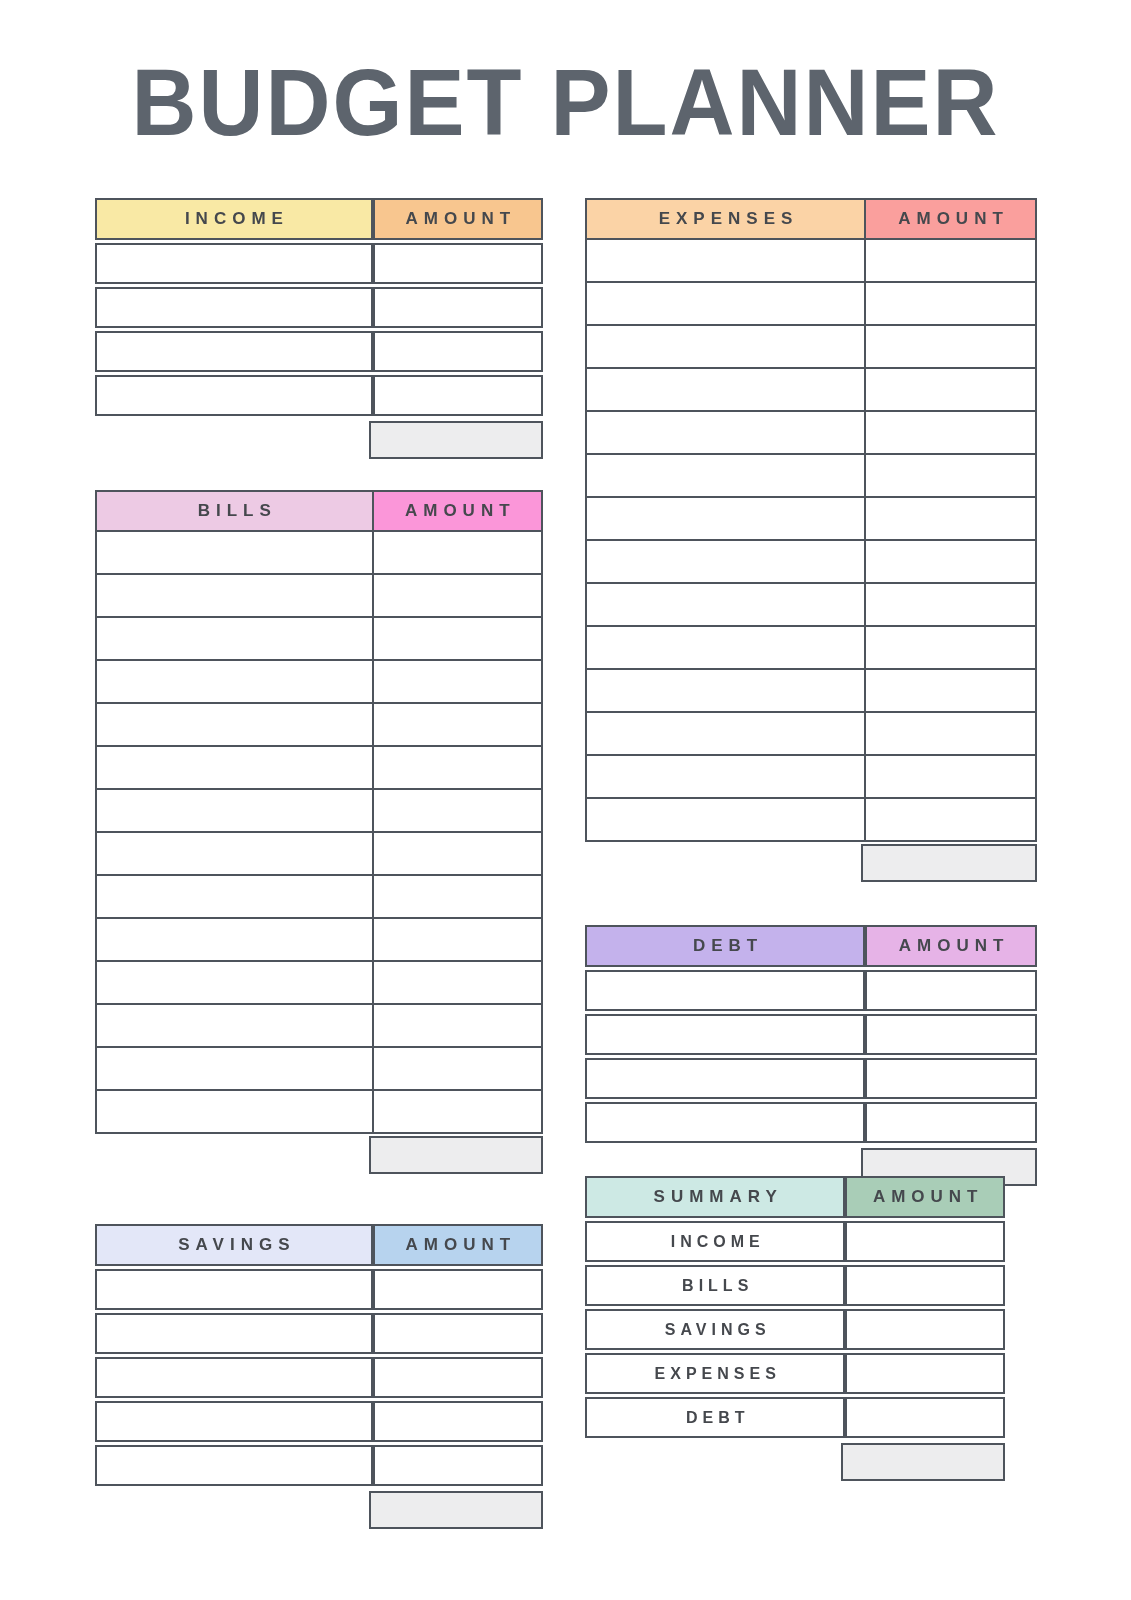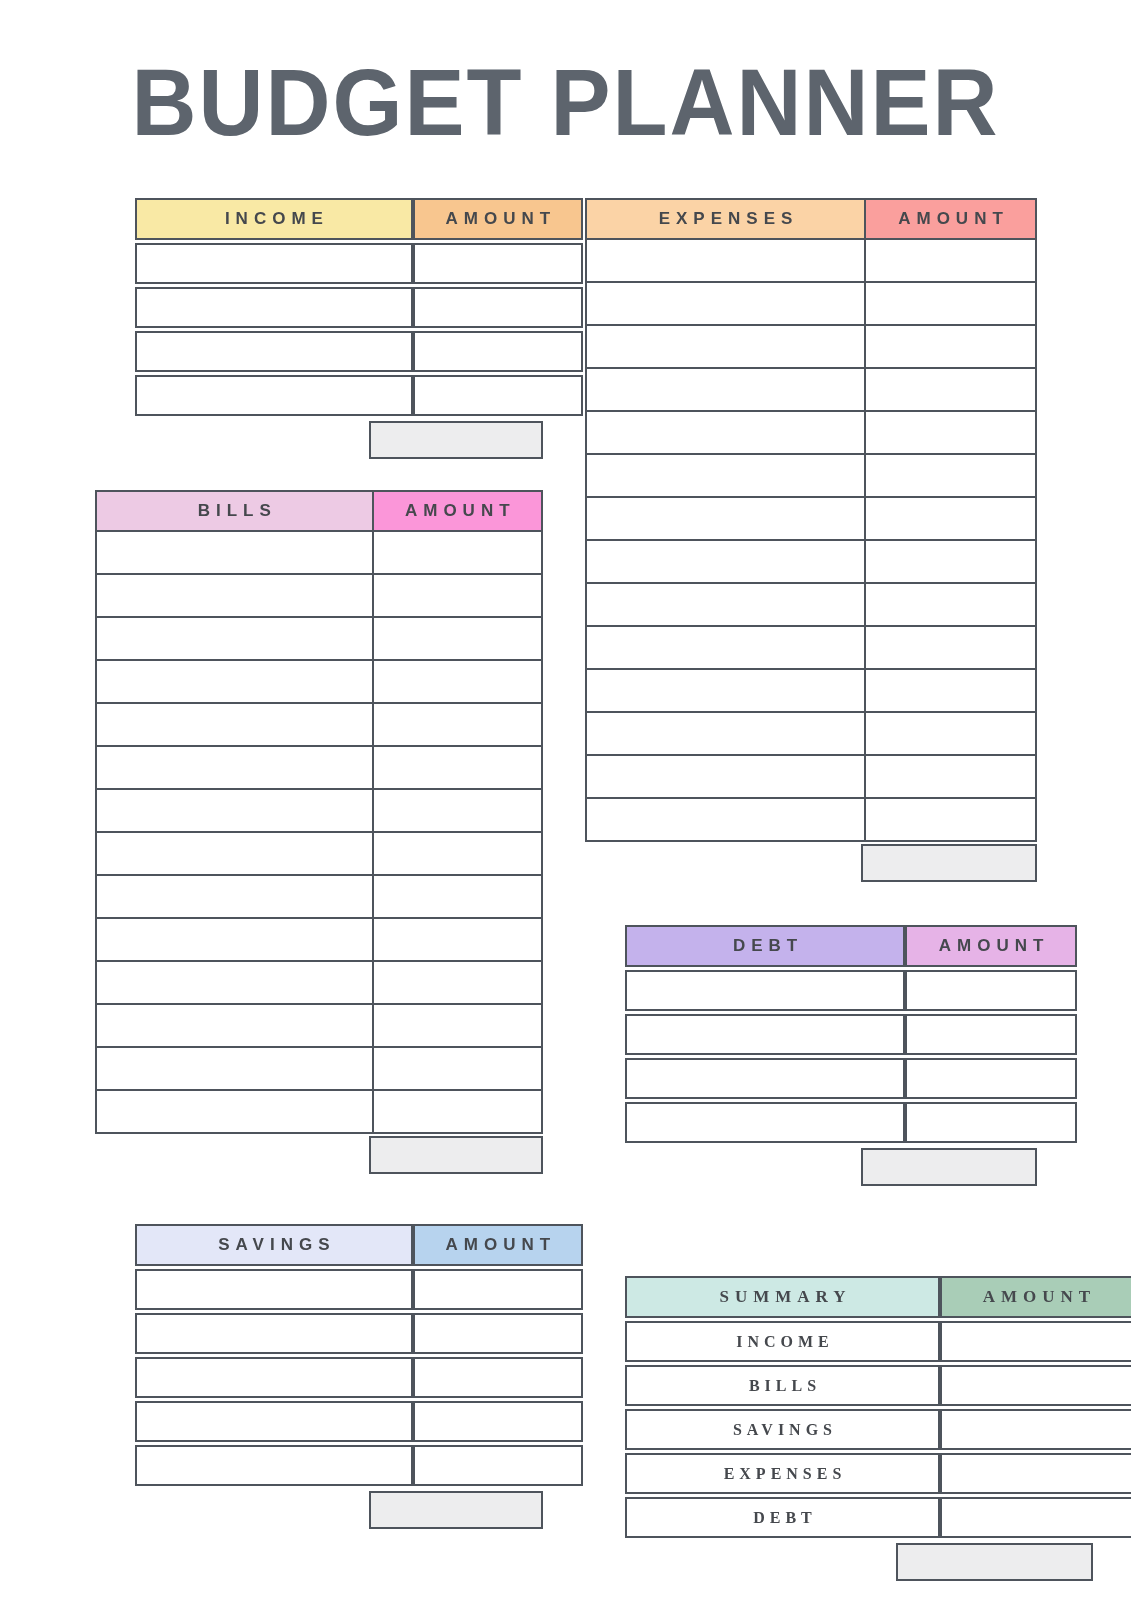--- a/index.html
+++ b/index.html
@@ -32,21 +32,21 @@
     white-space: nowrap;
   }
 
   
   .block { position: absolute; }
   #income-block   { left: 95px;  top: 198px;  width: 448px; }
   #bills-block    { left: 95px;  top: 490px;  width: 448px; }
   #savings-block  { left: 95px;  top: 1224px; width: 448px; }
   #expenses-block { left: 585px; top: 198px;  width: 452px; }
   #debt-block     { left: 585px; top: 925px;  width: 452px; }
-  #summary-block  { left: 585px; top: 1276px; width: 508px; font-family: Liberation Serif, serif; }
+  #summary-block  { left: 585px; top: 1176px; width: 420px; }
 
   table.planner {
     width: 100%;
     table-layout: fixed;
   }
   col.c-label  { width: 62%; }
   col.c-amount { width: 38%; }
 
   table.planner th,
   table.planner td {
@@ -66,21 +66,20 @@
     vertical-align: middle;
   }
   table.planner th.h-label  { background: var(--label-bg); }
   table.planner th.h-amount { background: var(--amount-bg); }
 
   
   table.spaced {
     border-collapse: separate;
     border-spacing: 0 3px;
     margin-top: -3px;   
-    margin-left: 40px;
   }
   table.spaced td { height: 37px; }
 
   
   table.compact {
     border-collapse: collapse;
   }
   table.compact td { height: 41px; }
 
   td.cell-label {

